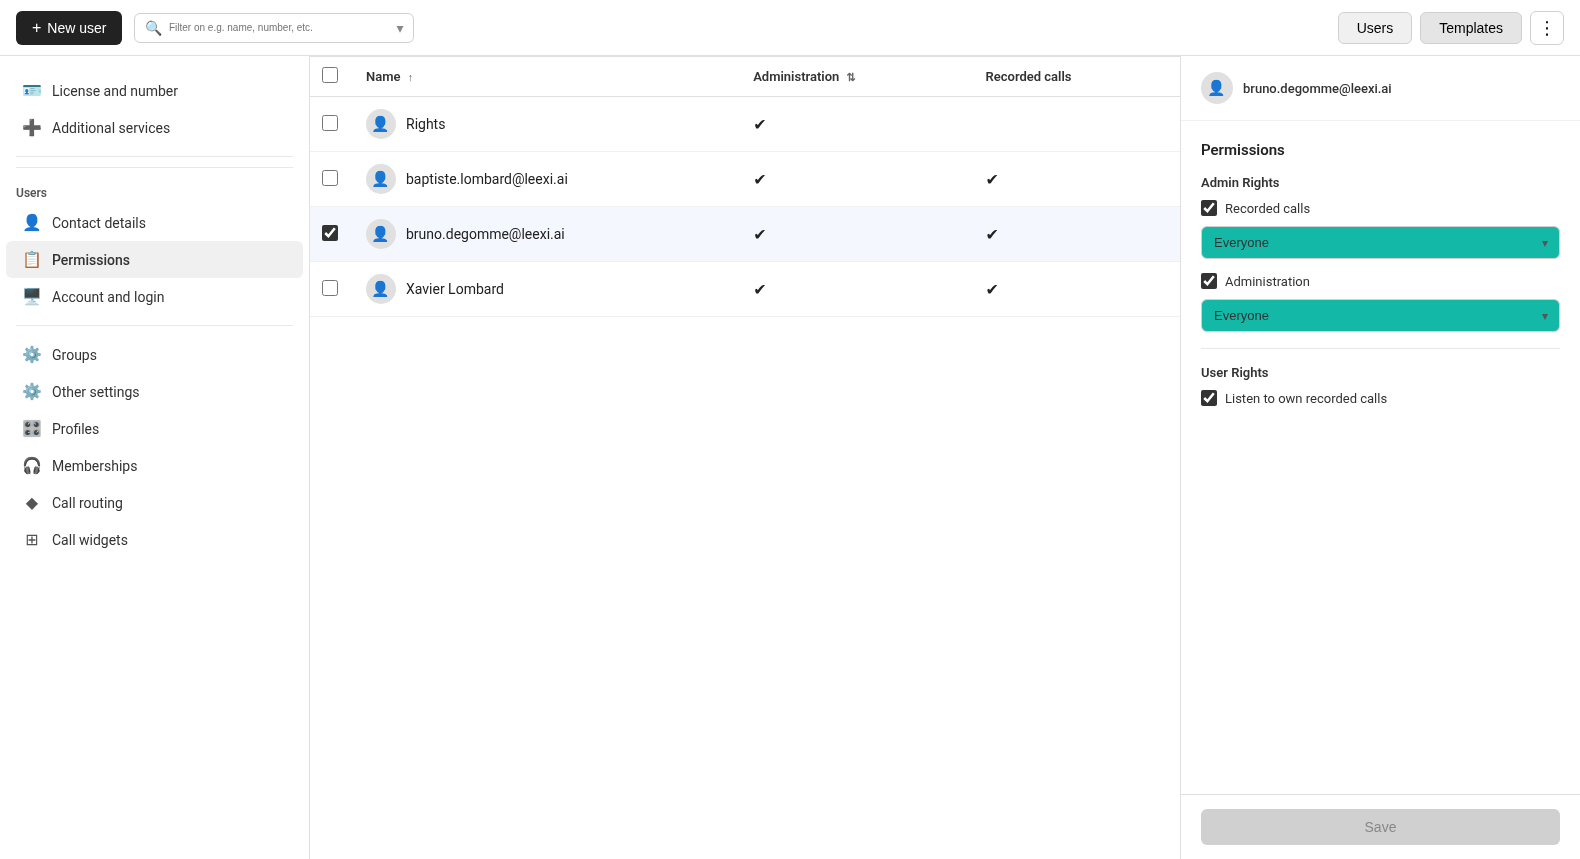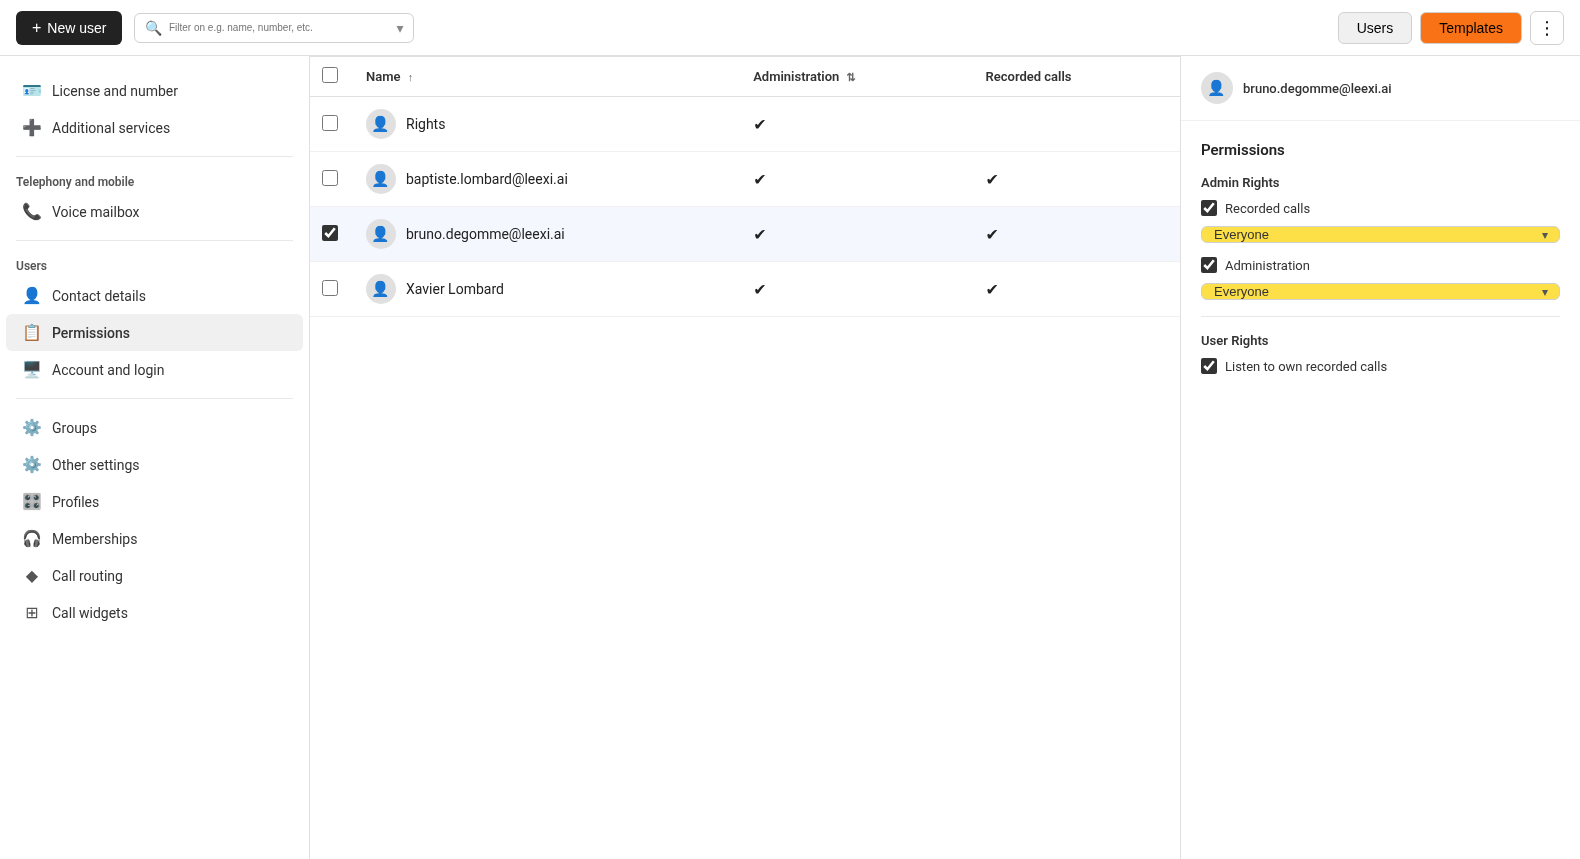--- a/index.html
+++ b/index.html
@@ -25,21 +25,21 @@
     }
     .filter-input-wrap input {
       border: none; outline: none; background: transparent; font-size: 10px; color: #888; width: 200px;
     }
     .filter-arrow { margin-left: auto; color: #888; }
     .topbar-right {
       margin-left: auto; display: flex; align-items: center; gap: 8px;
     }
     .tab-btn {
       padding: 7px 18px; border-radius: 6px; border: 1px solid #d0d0d0;
-      background: #f97316; font-size: 14px; cursor: pointer; font-weight: 500;
+      background: #e5e5e5; font-size: 14px; cursor: pointer; font-weight: 500;
     }
     .tab-btn.active { background: #f0f0f0; }
     .more-btn {
       width: 34px; height: 34px; border: 1px solid #d0d0d0; border-radius: 6px;
       background: #fff; cursor: pointer; display: flex; align-items: center; justify-content: center; font-size: 18px;
     }
 
     
     .layout { display: flex; height: calc(859px - 56px); }
 
@@ -112,22 +112,22 @@
       font-size: 12px; color: #555; margin-bottom: 14px; line-height: 1.5;
     }
     .perm-row { display: flex; align-items: center; gap: 8px; margin-bottom: 10px; }
     .perm-label { font-size: 13px; color: #333; }
     .select-wrap { position: relative; margin-bottom: 14px; }
     .select-wrap::after {
       content: '▾'; position: absolute; right: 12px; top: 50%; transform: translateY(-50%);
       pointer-events: none; color: #555; font-size: 12px;
     }
     .select-wrap select {
-      width: 100%; border: 1px solid #d0d0d0; border-radius: 6px; padding: 0 12px;
-      font-size: 13px; background: #fde047; color: #333; cursor: pointer; appearance: none; outline: none;
+      width: 100%; border: 1px solid #d0d0d0; border-radius: 6px; padding: 8px 12px;
+      font-size: 13px; background: #14b8a6; color: #333; cursor: pointer; appearance: none; outline: none;
     }
     .divider-line { border: none; border-top: 1px solid #e8e8e8; margin: 16px 0; }
     .right-panel-footer {
       padding: 14px 20px; border-top: 1px solid #e0e0e0;
     }
     .save-btn {
       width: 100%; padding: 10px; background: #d0d0d0; color: #888;
       border: none; border-radius: 6px; font-size: 14px; font-weight: 500; cursor: not-allowed;
     }
     .checkbox-blue { accent-color: #3b5bdb; }
@@ -164,27 +164,20 @@
         <span>License and number</span>
       </div>
       <div class="sidebar-item">
         <span class="icon">➕</span>
         <span>Additional services</span>
       </div>
     </div>
 
     <hr class="sidebar-divider">
 
-    <div>
-      <div class="sidebar-section-title">Telephony and mobile</div>
-      <div class="sidebar-item">
-        <span class="icon">📞</span>
-        <span>Voice mailbox</span>
-      </div>
-    </div>
 
     <hr class="sidebar-divider">
 
     <div>
       <div class="sidebar-section-title">Users</div>
       <div class="sidebar-item">
         <span class="icon">👤</span>
         <span>Contact details</span>
       </div>
       <div class="sidebar-item active">
@@ -364,15 +357,18 @@
       <hr class="divider-line">
 
       <div class="subsection-heading">User Rights</div>
 
       <div class="perm-row">
         <input type="checkbox" class="checkbox-blue" checked="" style="">
         <span class="perm-label">Listen to own recorded calls</span>
       </div>
 
     </div>
+    <div class="right-panel-footer">
+      <button class="save-btn">Save</button>
+    </div>
   </div>
 
 </div>
 
 </body></html>

